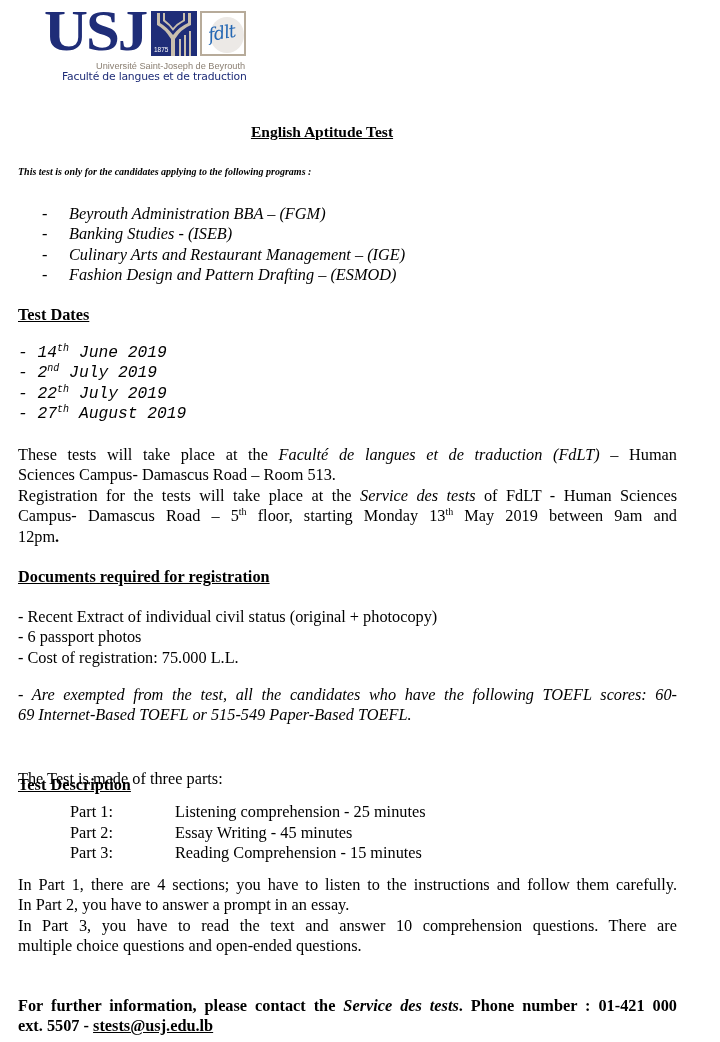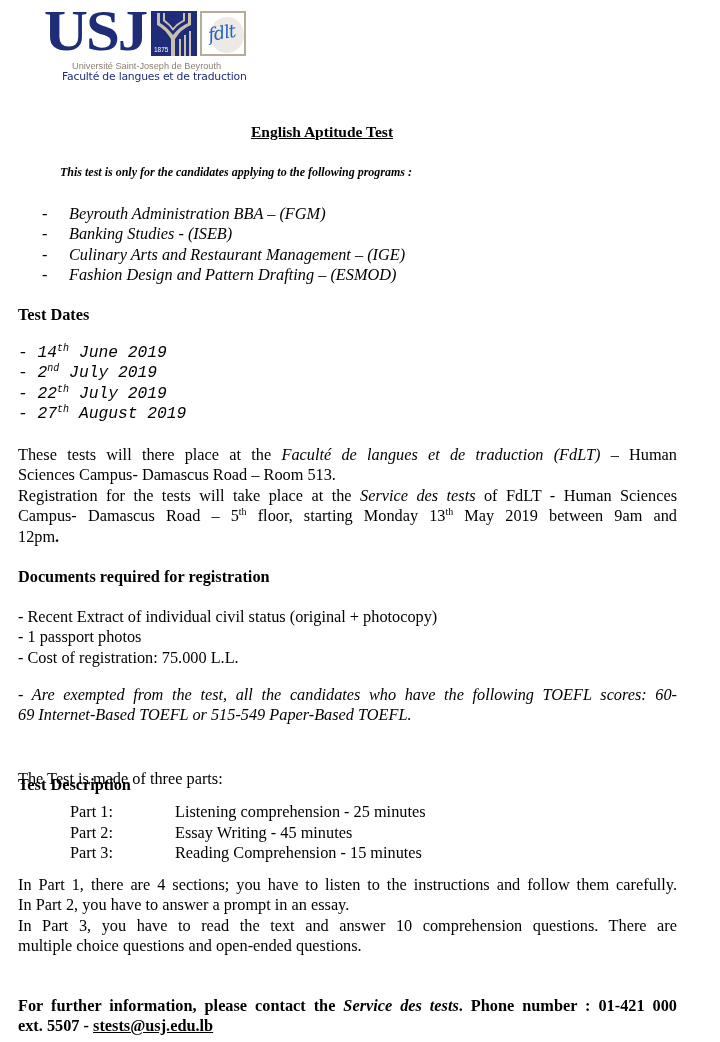--- a/index.html
+++ b/index.html
@@ -8,34 +8,34 @@
 
     
     .logo { position: absolute; left: 44px; top: 8px; width: 210px; height: 76px; }
     .logo .usj { position: absolute; left: 0; top: -6px; font-family: "Liberation Serif", serif; font-weight: bold; font-size: 58px; line-height: 58px; color: #1f2d78; letter-spacing: -2px; transform: scaleX(1.05); transform-origin: left; }
     .logo .arch { position: absolute; left: 107px; top: 3px; width: 46px; height: 45px; background: #1f2d78; overflow: hidden; }
     .logo .arch svg { position: absolute; left: 0; top: 0; }
     .logo .year { position: absolute; left: 3px; bottom: 3px; font-family: "Liberation Sans", sans-serif; font-size: 6.5px; line-height: 7px; color: #ffffff; }
     .logo .fdlt-box { position: absolute; left: 156px; top: 3px; width: 46px; height: 45px; border: 2px solid #b7ab9a; background: #ffffff; }
     .logo .fdlt-circle { position: absolute; left: 8px; top: 4px; width: 34px; height: 36px; border-radius: 50%; background: #ece9e6; }
     .logo .fdlt-text { position: absolute; left: 6px; top: 6px; font-family: "DejaVu Serif", serif; font-style: italic; font-size: 18px; line-height: 28px; color: #2467b3; transform: rotate(-10deg); letter-spacing: -1px; }
-    .logo .univ { position: absolute; left: 28px; top: 53px; font-family: "Liberation Sans", sans-serif; font-size: 9.2px; line-height: 10px; color: #8a7f72; white-space: nowrap; }
+    .logo .univ { position: absolute; left: 52px; top: 53px; font-family: "Liberation Sans", sans-serif; font-size: 9.2px; line-height: 10px; color: #8a7f72; white-space: nowrap; }
     .logo .fac { position: absolute; left: 18px; top: 63px; font-family: "DejaVu Sans", sans-serif; font-size: 10.8px; line-height: 12px; color: #1f2d78; white-space: nowrap; letter-spacing: -0.2px; }
 
     
     .t { position: absolute; white-space: nowrap; }
     .title { left: 0; width: 644px; top: 122px; text-align: center; font-weight: bold; text-decoration: underline; font-size: 15.5px; }
-    .intro { left: 18px; top: 162px; font-weight: bold; font-style: italic; font-size: 12px; margin-left: 42px; }
+    .intro { left: 18px; top: 162px; font-weight: bold; font-style: italic; font-size: 10px; }
 
     .programs { position: absolute; left: 42px; top: 204px; }
     .programs .row { height: 20.3px; position: relative; }
     .programs .dash { position: absolute; left: 0; }
     .programs .txt { position: absolute; left: 27px; font-style: italic; white-space: nowrap; }
 
-    .h-u { font-weight: bold; }
+    .h-u { font-weight: bold; text-decoration: underline; }
     .dates { position: absolute; left: 18px; top: 343px; }
     .dates .row { height: 20.3px; font-style: italic; white-space: nowrap; font-family: Liberation Mono, monospace; }
     sup { font-size: 10px; line-height: 0; vertical-align: 6px; }
 
     .para { position: absolute; left: 18px; width: 659px; text-align: justify; text-align-last: left; }
     .para .ln { display: block; white-space: nowrap; text-align: justify; text-align-last: justify; height: 20.3px; }
     .para .ln.last { text-align-last: left; }
 
     .docs { position: absolute; left: 18px; top: 607px; }
     .docs .row { height: 20.3px; white-space: nowrap; }
@@ -98,34 +98,34 @@
 
 <div class="t h-u" style="left:18px; top:305px;">Test Dates</div>
 <div class="dates">
   <div class="row"><span>- </span><span>14</span><sup>th</sup><span> June 2019</span></div>
   <div class="row"><span>- </span><span>2</span><sup>nd</sup><span> July 2019</span></div>
   <div class="row"><span>- </span><span>22</span><sup>th</sup><span> July 2019</span></div>
   <div class="row"><span>- </span><span>27</span><sup>th</sup><span> August 2019</span></div>
 </div>
 
 <div class="para" style="top:445px;">
-  <span class="ln"><span>These tests will there place at the </span><i>Faculté de langues et de traduction (FdLT)</i><span> – Human</span></span>
+  <span class="ln"><span>These tests will take place at the </span><i>Faculté de langues et de traduction (FdLT)</i><span> – Human</span></span>
   <span class="ln last">Sciences Campus- Damascus Road – Room 513.</span>
 </div>
 
 <div class="para" style="top:486px;">
   <span class="ln"><span>Registration for the tests will take place at the </span><i>Service des tests</i><span> of FdLT - Human Sciences</span></span>
   <span class="ln"><span>Campus- Damascus Road – 5</span><sup>th</sup><span> floor, starting Monday 13</span><sup>th</sup><span> May 2019 between 9am and</span></span>
   <span class="ln last"><span>12pm</span><b>.</b></span>
 </div>
 
 <div class="t h-u" style="left:18px; top:567px;">Documents required for registration</div>
 <div class="docs">
   <div class="row">- Recent Extract of individual civil status (original + photocopy)</div>
-  <div class="row">- 1 passport photos</div>
+  <div class="row">- 6 passport photos</div>
   <div class="row">- Cost of registration: 75.000 L.L.</div>
 </div>
 
 <div class="para exempt">
   <span class="ln">- Are exempted from the test, all the candidates who have the following TOEFL scores: 60-</span>
   <span class="ln last">69 Internet-Based TOEFL or 515-549 Paper-Based TOEFL.</span>
 </div>
 
 <div class="t h-u" style="left:18px; top:775px;">Test Description</div>
 <div class="t" style="left:18px; top:769px;">The Test is made of three parts:</div>

